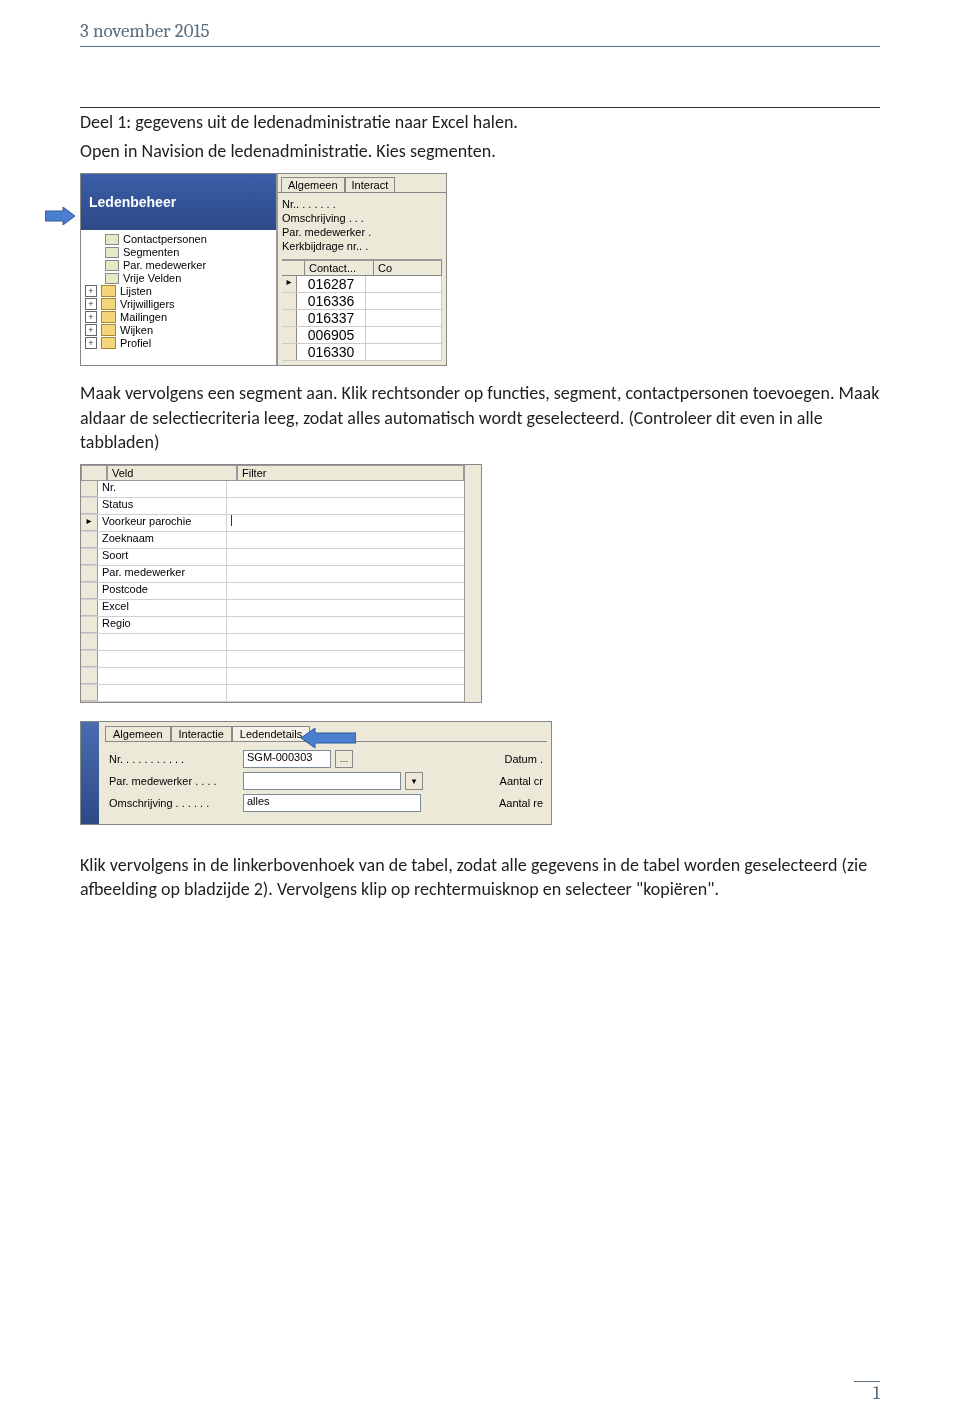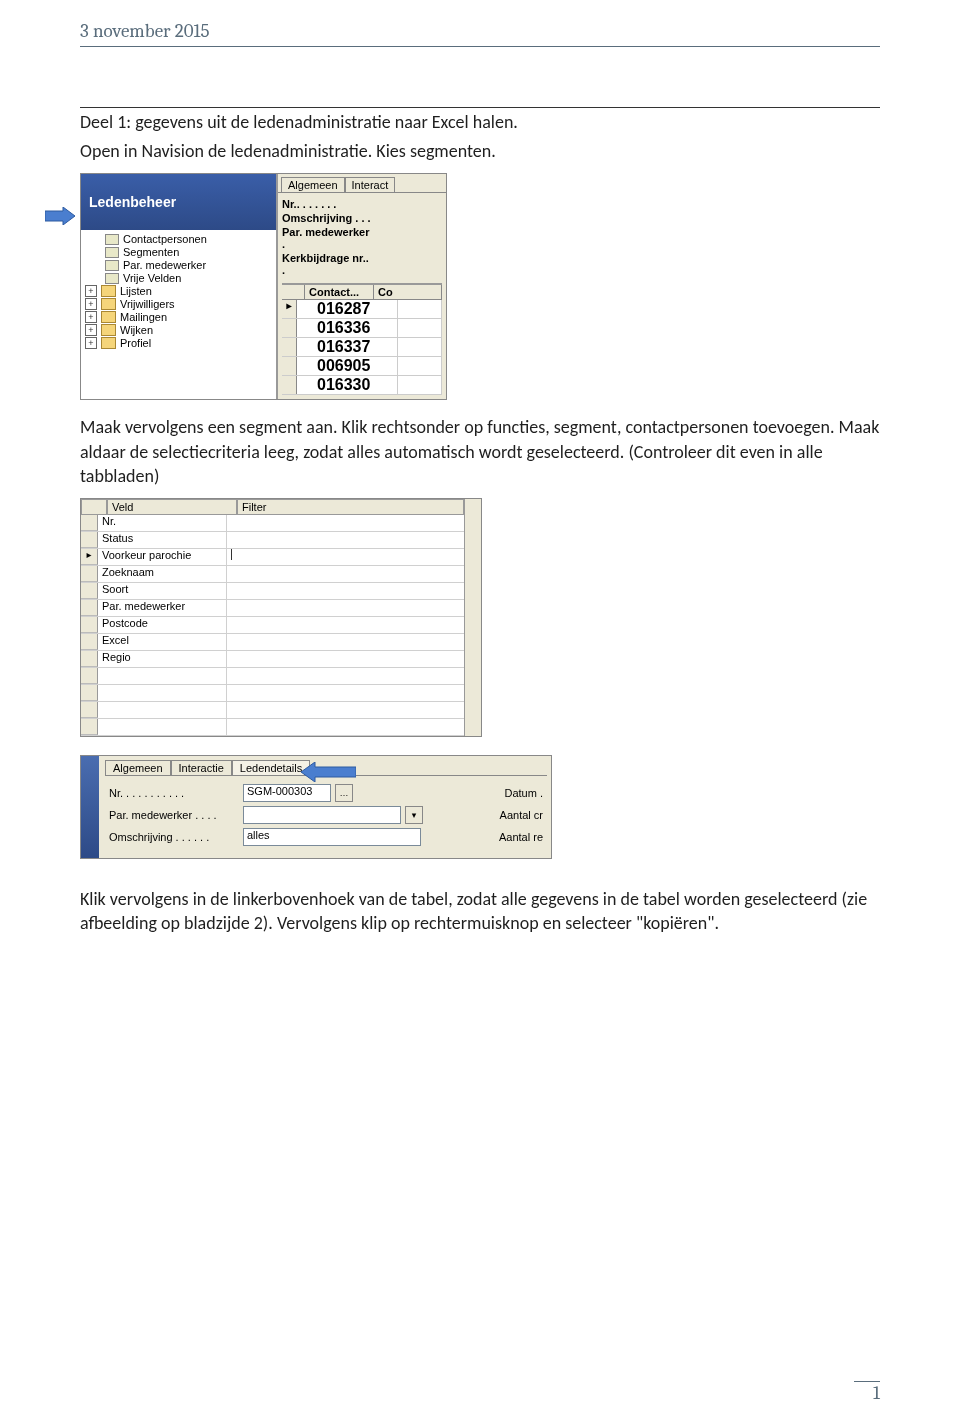--- a/index.html
+++ b/index.html
@@ -102,21 +102,20 @@
     border:1px solid #888;
     border-bottom:none;
     padding:1px 6px;
     font-size:11px;
   }
   .formarea {
     background:#ece9d8;
     border-top:1px solid #888;
     padding:4px;
     font-size:11px;
-    font-weight:bold;
   }
   .formrow { display:flex; padding:1px 0;}
   .formrow .lbl { width:92px; }
   .mini-grid {
     margin-top:6px;
     border-top:2px solid #999;
     background:#fff;
   }
   .mini-grid-head {
     display:flex;
@@ -127,23 +126,23 @@
     border-right:1px solid #888;
     padding:1px 4px;
     font-size:11px;
   }
   .mini-grid-row {
     display:flex;
     border-bottom:1px solid #ccc;
   }
   .mini-grid-row .rcell {
     border-right:1px solid #ccc;
-    padding:0 20px;
-    font-size:16px;
-    text-align:left;
+    padding:0 4px;
+    font-size:14px;
+    text-align:center;
   }
   .mini-grid-row .rowhead {
     width:14px; background:#ece9d8; border-right:1px solid #888;
     text-align:center; font-size:10px;
   }
 
   
   .shot2 {
     width: 400px;
     border:1px solid #888;

